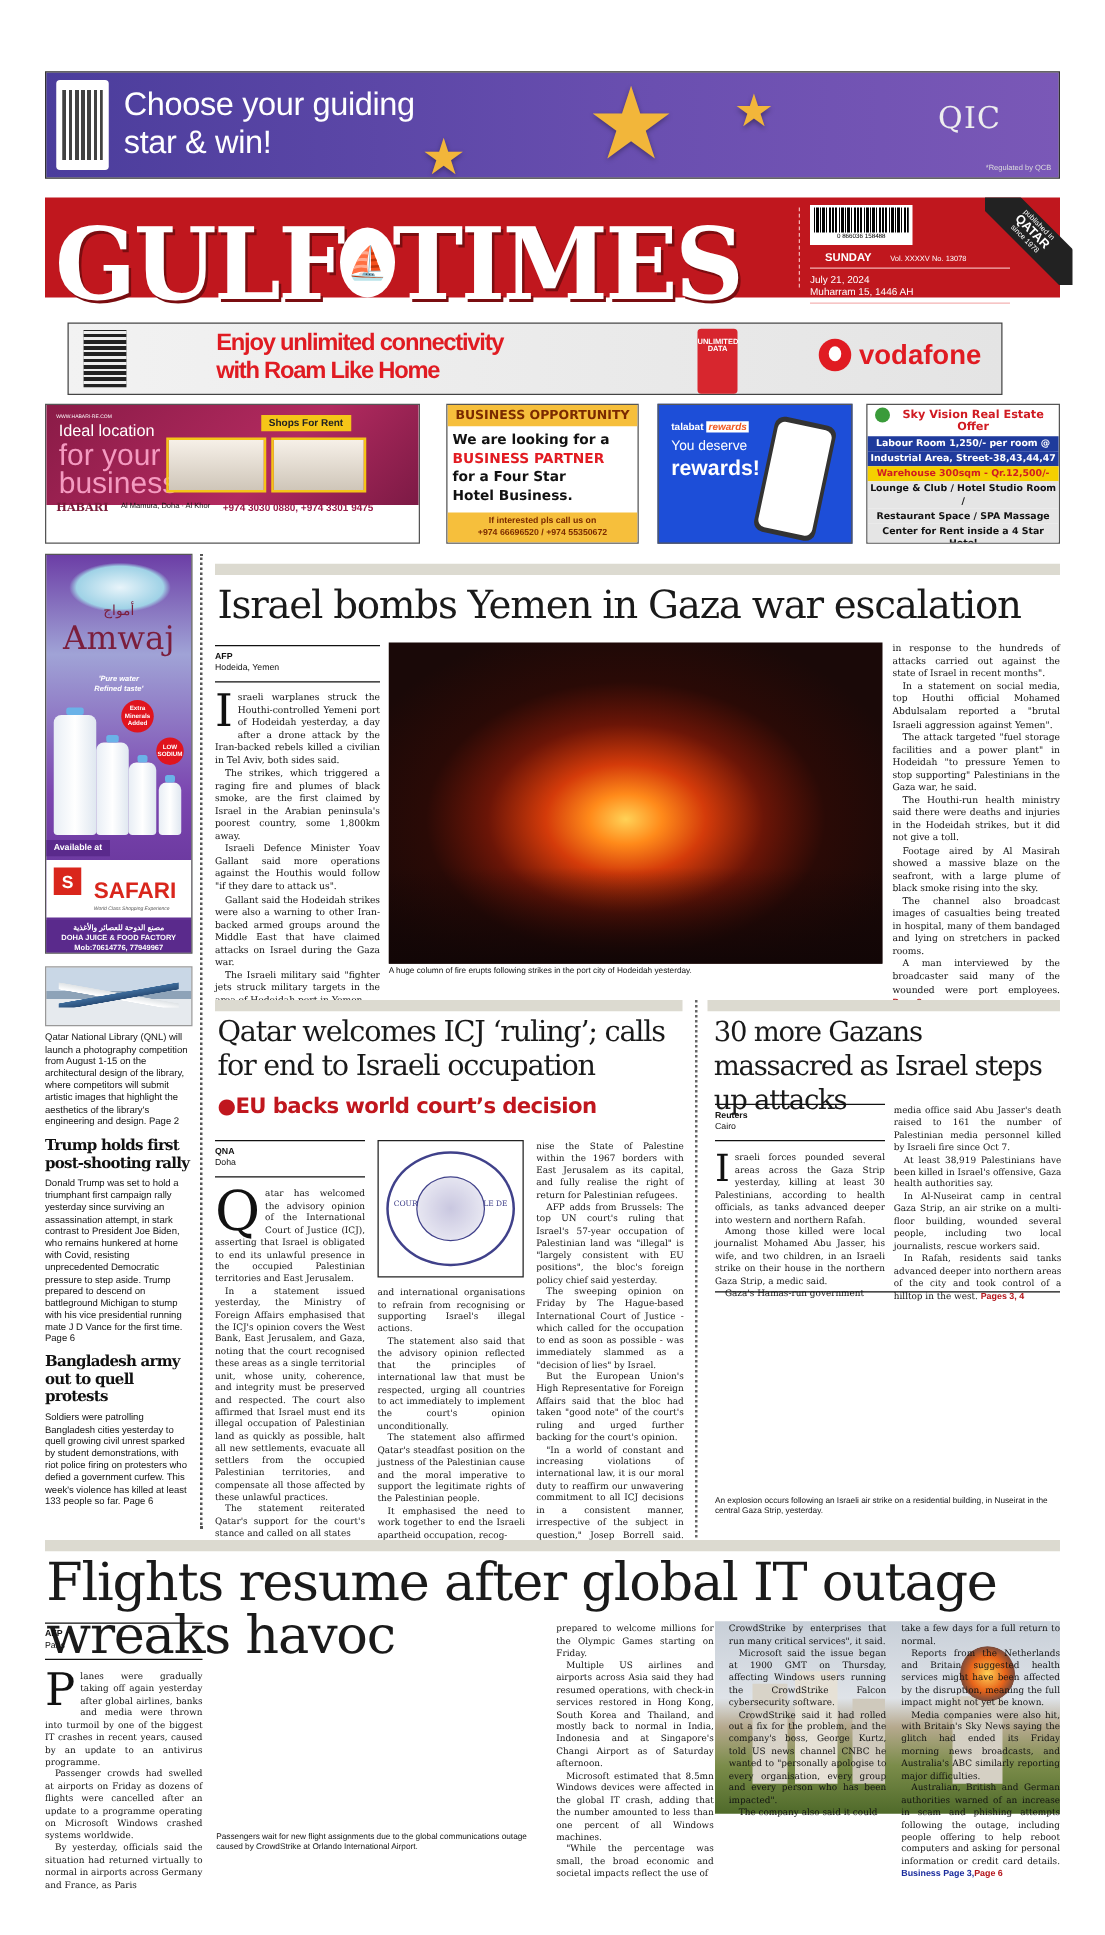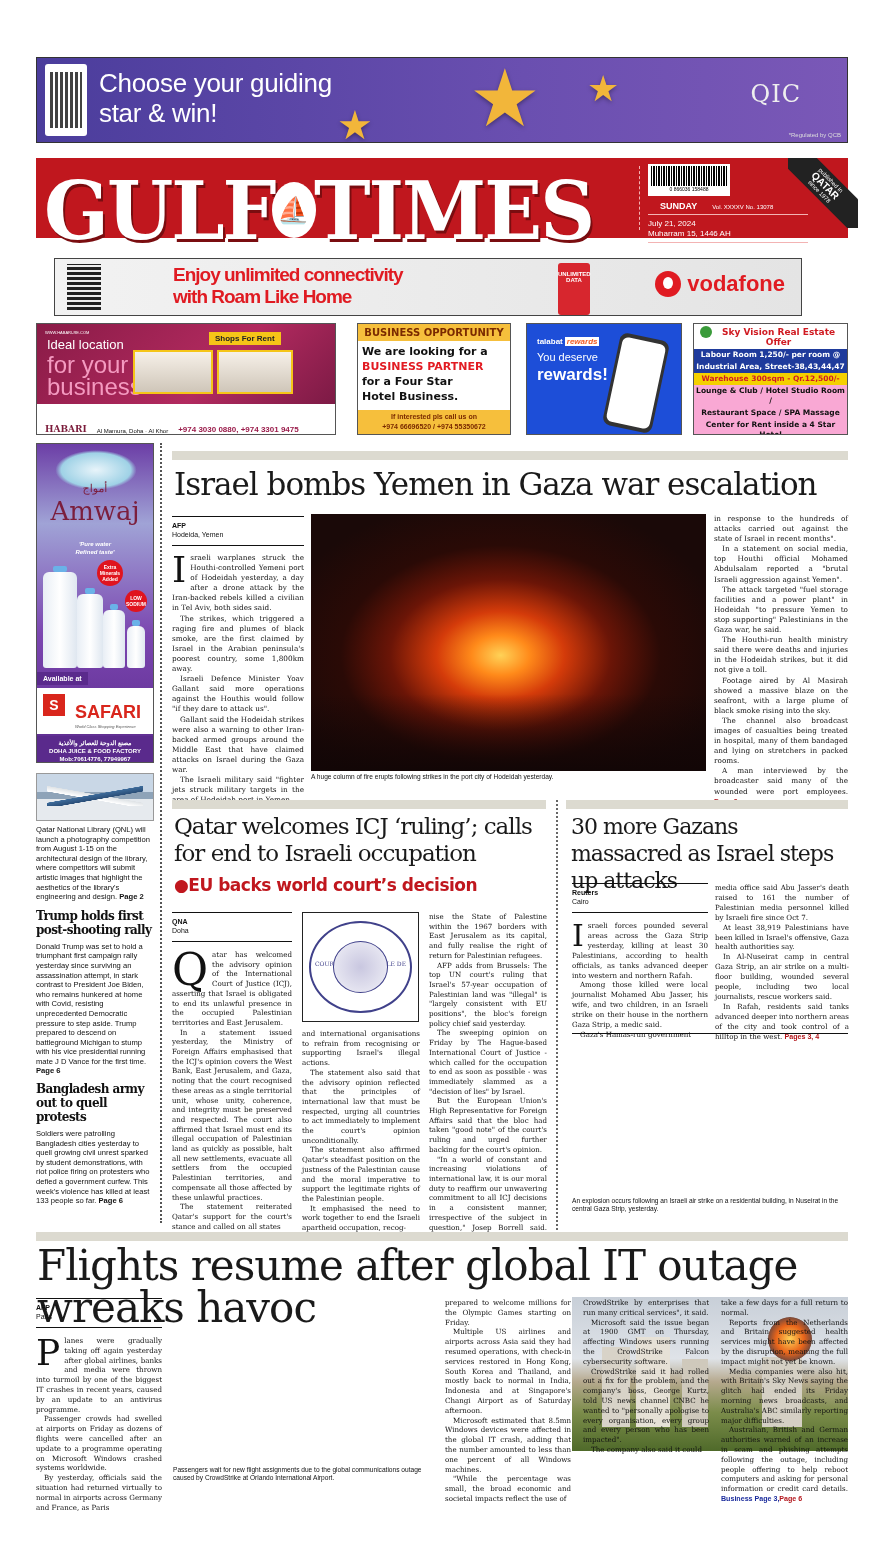--- a/index.html
+++ b/index.html
@@ -42,60 +42,60 @@
 #ad-vodafone .brand .dot:after{content:"";position:absolute;left:8px;top:6px;width:10px;height:12px;border-radius:50%;background:#fff}
 
 .smallad{top:323px;height:112px;border:1px solid #555;overflow:hidden;font-family:"Liberation Sans",sans-serif}
 #ad-habari{left:36px;width:300px;background:#fff}
 #ad-habari .top{height:80px;background:linear-gradient(135deg,#8a1b47,#b22a5f 60%,#7c1a45)}
 #ad-habari .tag{position:absolute;left:8px;top:6px;color:#fff;font-size:4px}
 #ad-habari .h1{position:absolute;left:10px;top:14px;color:#fff;font-size:13px;line-height:14px}
 #ad-habari .h2{position:absolute;left:10px;top:30px;color:#f49ac0;font-size:24px;line-height:22px}
 #ad-habari .rent{position:absolute;left:172px;top:8px;background:#f5c518;color:#222;font-size:8px;font-weight:700;padding:2px 6px}
 #ad-habari .building{position:absolute;top:26px;height:44px;background:linear-gradient(#f6f0e8,#cfc6b9);border:2px solid #f5c518}
-#ad-habari .bottom{position:absolute;left:0;bottom:0;width:100%;height:32px;display:flex;align-items:flex-end;gap:10px;padding-left:8px;font-size:6px;color:#111}
+#ad-habari .bottom{position:absolute;left:0;bottom:0;width:100%;height:32px;display:flex;align-items:flex-start;gap:10px;padding-left:8px;font-size:6px;color:#111}
 #ad-habari .bottom .name{color:#7b1b3a;font-family:"DejaVu Serif",serif;font-size:9px;font-weight:700}
 #ad-habari .bottom .phone{color:#9a1b4a;font-weight:700;font-size:8px}
 #ad-business{left:357px;width:154px;background:#fff;text-align:center}
 #ad-business .hdr{background:#f6bf3c;color:#7a2a00;font-weight:900;font-size:10px;padding:3px 0;font-family:"DejaVu Sans",sans-serif}
 #ad-business .body{font-family:"DejaVu Sans",sans-serif;font-weight:700;font-size:11px;line-height:15px;padding:3px 4px;color:#111}
 #ad-business .body .red{color:#e21b22;font-weight:900}
 #ad-business .ftr{position:absolute;bottom:0;left:0;right:0;background:#f6bf3c;color:#7a2a00;font-size:7px;font-weight:700;line-height:10px;padding:2px 0}
 #ad-talabat{left:526px;width:156px;background:#1d4ed8;color:#fff}
 #ad-talabat .logo{position:absolute;left:10px;top:13px;font-size:8px;font-weight:700}
 #ad-talabat .logo span{background:#fff;color:#f05a22;padding:0 2px;margin-left:2px;font-style:italic}
 #ad-talabat .t1{position:absolute;left:10px;top:27px;font-size:11px}
 #ad-talabat .t2{position:absolute;left:10px;top:41px;font-size:17px;font-weight:700}
 #ad-talabat .phone{position:absolute;left:84px;top:12px;width:50px;height:94px;background:#333;border-radius:8px;transform:rotate(12deg)}
 #ad-talabat .phone:after{content:"";position:absolute;left:3px;top:4px;right:3px;bottom:4px;background:#fff;border-radius:6px}
 #ad-skyvision{left:693px;width:155px;background:#fff;text-align:center}
 #ad-skyvision .hdr{color:#d01b22;font-weight:900;font-size:9px;padding:3px 0 2px 16px;font-family:"DejaVu Sans",sans-serif;position:relative}
 #ad-skyvision .hdr:before{content:"";position:absolute;left:6px;top:2px;width:12px;height:12px;border-radius:50%;background:#3a9b3a}
 #ad-skyvision .line{font-family:"DejaVu Sans",sans-serif;font-weight:700;font-size:7.5px;line-height:10px;padding:1px 2px}
 #ad-skyvision .blue{background:#1f3b9c;color:#fff}
-#ad-skyvision .white{background:#f9a8d4;color:#111}
+#ad-skyvision .white{background:#e5e5e5;color:#111}
 
 #sidebar{left:36px;top:443px;width:118px}
 #sidebar-rule{left:160px;top:443px;height:780px;border-left:2px dotted #555}
 #ad-amwaj{position:relative;width:118px;height:320px;background:linear-gradient(180deg,#6c3ea6,#a0a3d6 25%,#7b46b0 60%,#5a2a8c);border:1px solid #555;overflow:hidden;font-family:"Liberation Sans",sans-serif}
 #ad-amwaj .arabic{position:absolute;left:0;right:0;top:38px;text-align:center;color:#7b1e3c;font-size:11px}
 #ad-amwaj .name{position:absolute;left:0;right:0;top:52px;text-align:center;color:#7b1e3c;font-family:"DejaVu Serif",serif;font-size:26px}
 #ad-amwaj .slogan{position:absolute;left:0;right:0;top:96px;text-align:center;color:#fff;font-size:6px;font-weight:700;font-style:italic;line-height:8px}
 #ad-amwaj .badge{position:absolute;border-radius:50%;background:#e0141e;color:#fff;font-size:5px;font-weight:700;display:flex;align-items:center;justify-content:center;text-align:center;line-height:6px}
 #ad-amwaj .bottle{position:absolute;background:linear-gradient(90deg,#e8eef5,#fff,#dfe7f0);border-radius:6px 6px 3px 3px}
 #ad-amwaj .bottle:before{content:"";position:absolute;left:30%;right:30%;top:-6px;height:6px;background:#6ab2e8;border-radius:2px}
 #ad-amwaj .avail{position:absolute;left:0;top:228px;background:#5a2a8c;color:#fff;font-size:7px;font-weight:700;padding:3px 6px}
 #ad-amwaj .safari{position:absolute;left:0;right:0;top:244px;height:46px;background:#fff}
 #ad-amwaj .safari .logo{position:absolute;left:6px;top:6px;width:22px;height:22px;background:#d9261c;color:#fff;font-size:14px;font-weight:900;text-align:center;line-height:22px}
 #ad-amwaj .safari .word{position:absolute;left:38px;top:14px;color:#d9261c;font-size:18px;font-weight:900}
 #ad-amwaj .safari .sub{position:absolute;left:38px;top:36px;font-size:4px;color:#555;font-style:italic}
 #ad-amwaj .factory{position:absolute;left:0;right:0;top:292px;height:28px;background:#5a2a8c;color:#fff;font-size:6px;font-weight:700;text-align:center;line-height:8px;padding-top:3px}
 .side-head{font-family:"DejaVu Serif",serif;font-weight:700;color:#111;letter-spacing:-.6px}
 .side-body{font-family:"Liberation Sans",sans-serif;font-size:7.6px;line-height:9.6px;color:#111}
-.side-body b,.pg{font-weight:700}
+.side-body b,.pg{font-weight:400}
 .pg-red{color:#b3151b;font-weight:700;font-family:"Liberation Sans",sans-serif}
 .pg-blue{color:#1a2b9c;font-weight:700;font-family:"Liberation Sans",sans-serif}
 #qnl-img{width:118px;height:48px;background:linear-gradient(180deg,#c9d7e6 0 40%,#8ea3b8 40% 55%,#e6eaee 55%);border:1px solid #999;position:relative;overflow:hidden;margin:6px 0 4px}
 #qnl-img:after{content:"";position:absolute;left:10px;right:10px;top:12px;height:20px;background:linear-gradient(170deg,transparent 45%,#3d6b9a 46%,#2a4e78 60%,transparent 61%),linear-gradient(190deg,transparent 45%,#dfe3e6 46%,#fff 60%,transparent 61%)}
 
 .gbar{background:#dcdad0;height:9px}
 
 .headline{font-family:"DejaVu Serif",serif;color:#1a1a1a;letter-spacing:-1px}
 .byline{border-top:1px solid #111;border-bottom:1px solid #111;padding:4px 0 6px;font-family:"Liberation Sans",sans-serif;font-size:7px;line-height:9px}
 .byline b{font-weight:700;display:block}

